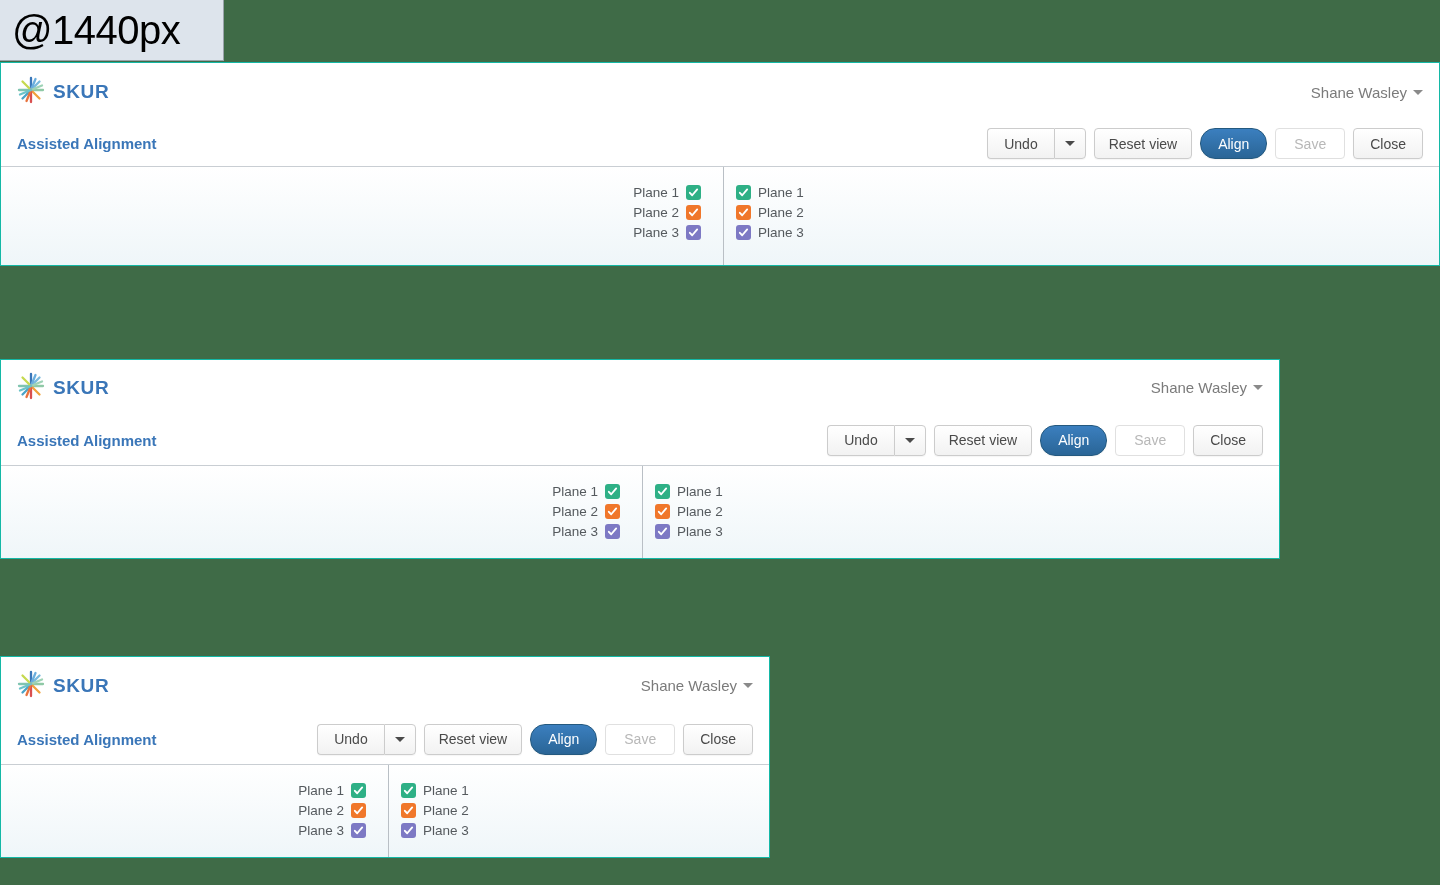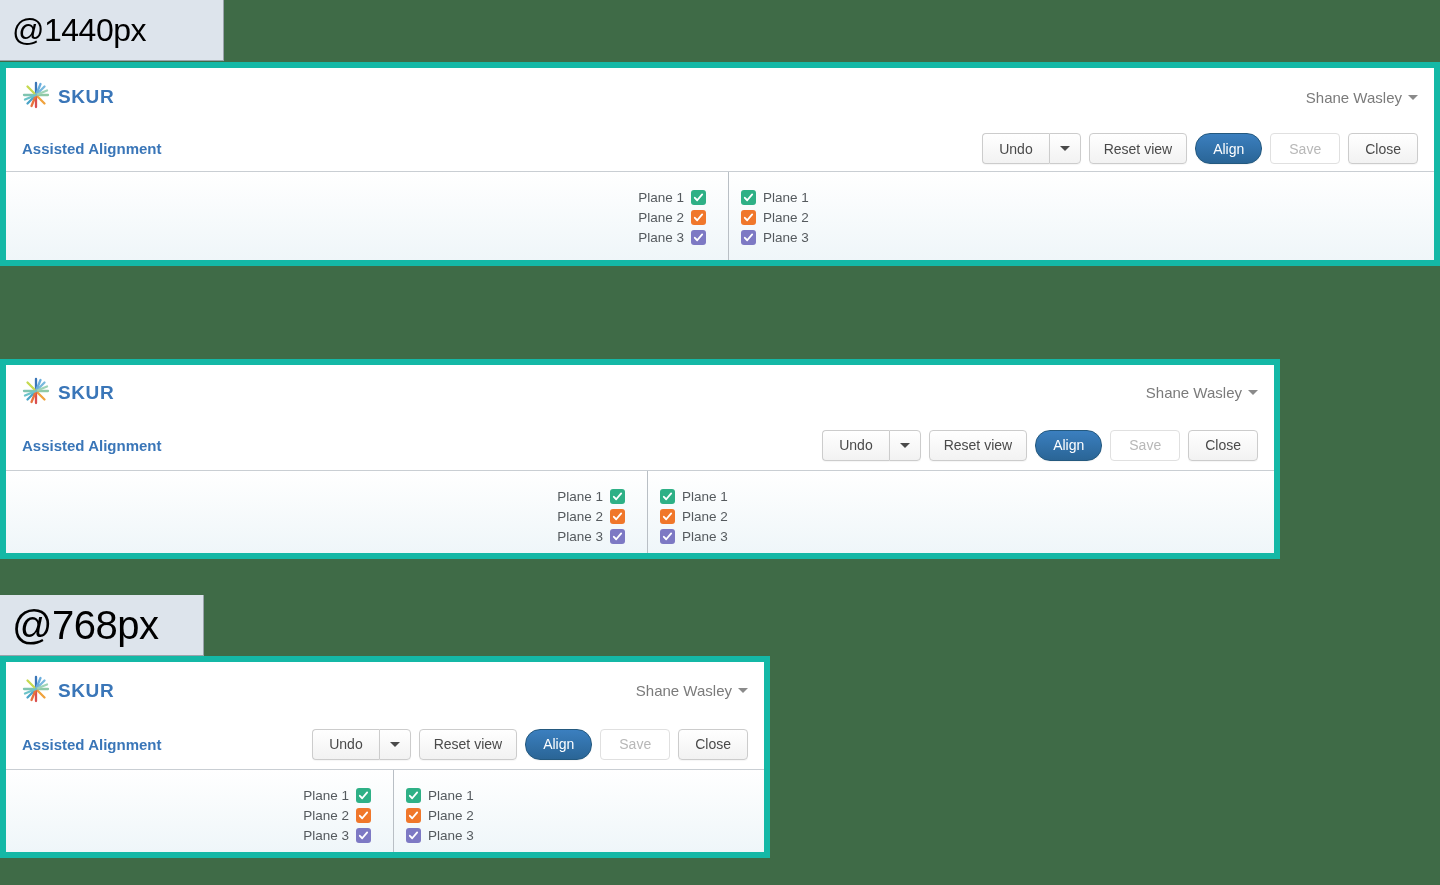--- a/index.html
+++ b/index.html
@@ -35,21 +35,21 @@
     padding: 0 14px 0 12px;
     box-sizing: border-box;
     z-index: 5;
     letter-spacing: -0.5px;
   }
 
   
   .viewport {
     position: absolute;
     background: #ffffff;
-    border: 6px solid #14b8a6;
+    border: 1px solid #14b8a6;
     box-sizing: border-box;
     overflow: hidden;
   }
 
   .app {
     position: relative;
     width: 100%;
     height: 100%;
     background: #fff;
     display: flex;
@@ -232,21 +232,21 @@
     position: relative;
   }
 
   .cb svg { display: block; }
 </style>
 </head>
 <body>
 
 <div id="stage">
 
-  <div class="bp-label" style="left:0px; top:0px; width:224px; height:61px; font-size:32px;">@1440px</div>
+  <div class="bp-label" style="left:0px; top:0px; width:224px; height:61px; font-size:40px;">@1440px</div>
 
   <div class="viewport" style="left:0px; top:62px; width:1440px; height:204px;">
     <div class="app">
 
       <div class="hdr" style="height:58px;">
         <div class="brand">
           <span class="brand-mark">
             <svg width="28" height="28" viewBox="0 0 28 28">
               <g stroke-width="2.3" stroke-linecap="round">
                 <line x1="14" y1="14" x2="14" y2="2" stroke="#3a76b8"></line>
@@ -453,21 +453,20 @@
               </span>
               <span class="plane-label" style="font-size:13.5px;">Plane 3</span>
             </div>
           </div>
         </div>
       </div>
 
     </div>
   </div>
 
-  <div class="bp-label" style="left:0px; top:595px; width:204px; height:61px; font-size:40px;">@768px</div>
 
   <div class="viewport" style="left:0px; top:656px; width:770px; height:202px;">
     <div class="app">
 
       <div class="hdr" style="height:57px;">
         <div class="brand">
           <span class="brand-mark">
             <svg width="28" height="28" viewBox="0 0 28 28">
               <g stroke-width="2.3" stroke-linecap="round">
                 <line x1="14" y1="14" x2="14" y2="2" stroke="#3a76b8"></line>

